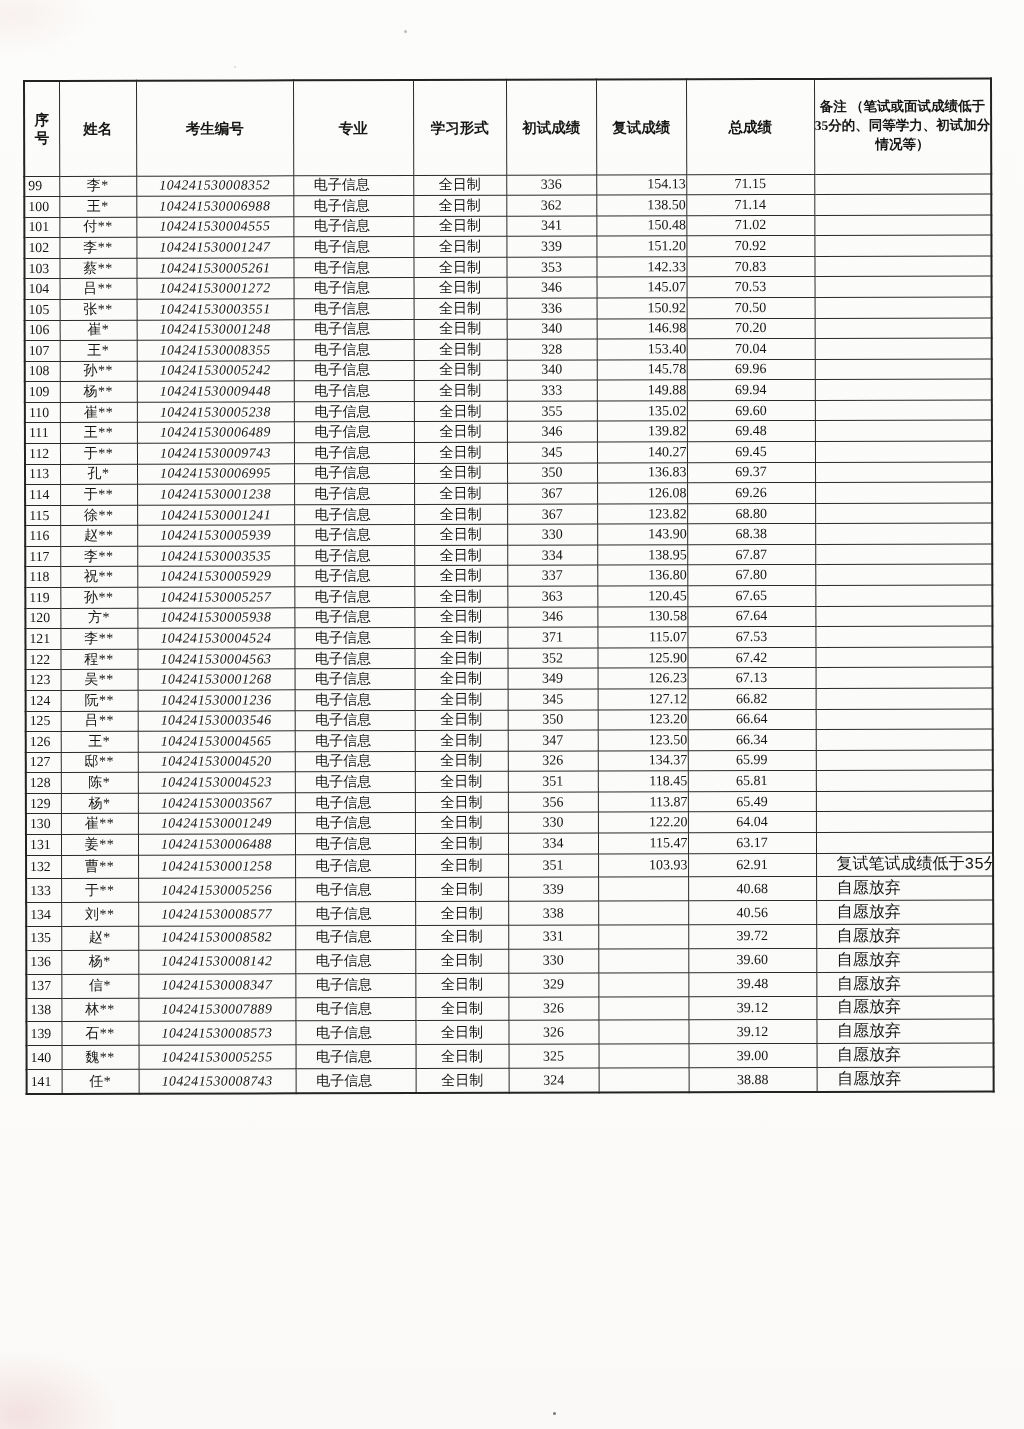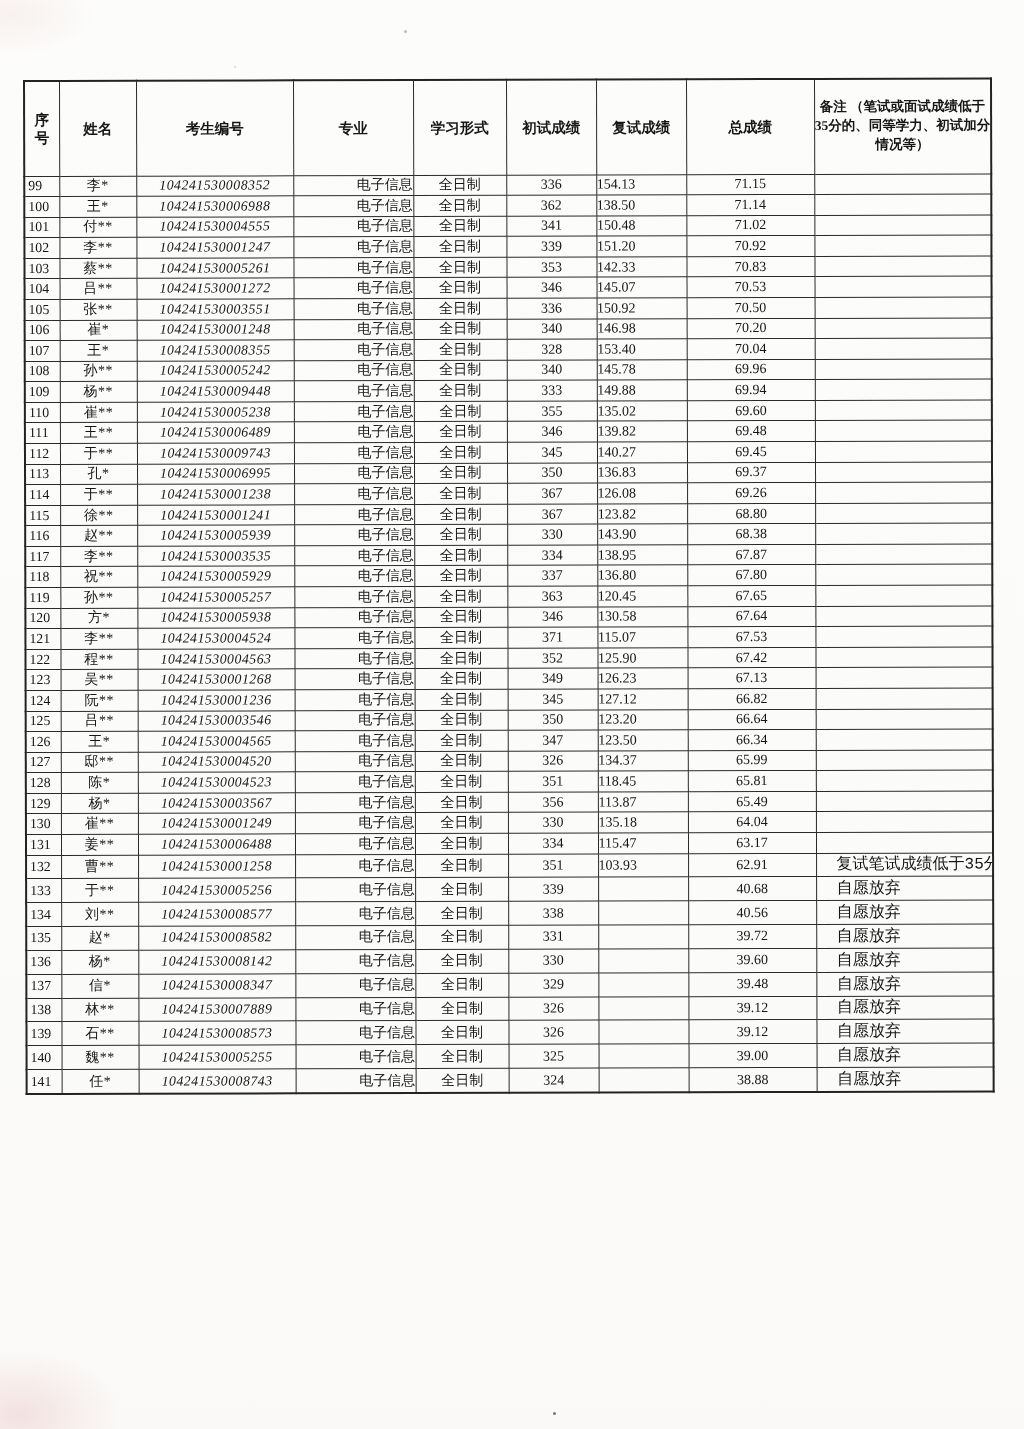--- a/index.html
+++ b/index.html
@@ -39,24 +39,24 @@
   .results thead tr { height:95px; }
   .results th {
     font-weight:600; font-size:14.5px; text-align:center;
     white-space:pre-line; line-height:1.25; vertical-align:middle;
   }
   .results th.h-remarks { font-size:13.5px; line-height:1.4; padding:0 0; white-space:normal; font-weight:600; }
   .results td { font-size:14px; vertical-align:middle; }
   td.c-index   { text-align:left;  padding-left:3px; font-size:13.8px; }
   td.c-name    { text-align:center; letter-spacing:.5px; }
   td.c-id      { text-align:center; font-size:13.8px; letter-spacing:.5px;font-style:italic; }
-  td.c-major   { text-align:right; padding-left:5px; }
+  td.c-major   { text-align:left; padding-left:20px; }
   td.c-mode    { text-align:center; }
   td.c-init    { text-align:center; }
-  td.c-retest  { text-align:left;margin-left:12px; }
+  td.c-retest  { text-align:right;margin-left:12px; }
   td.c-total   { text-align:center;margin-top:8px; }
   td.c-remarks { text-align:left; padding-left:20px; font-size:16px;font-family:Liberation Mono, monospace; }
 
   .footer {
     position:absolute; left:0; top:1348px; width:1024px;
     text-align:center; font-size:15px; letter-spacing:1.5px; color:#222;
   }
 </style>
 </head>
 <body>
@@ -438,21 +438,21 @@
           <td class="c-total">65.49</td>
           <td class="c-remarks"></td>
         </tr>
           <tr>
           <td class="c-index">130</td>
           <td class="c-name">崔**</td>
           <td class="c-id">104241530001249</td>
           <td class="c-major">电子信息</td>
           <td class="c-mode">全日制</td>
           <td class="c-init">330</td>
-          <td class="c-retest">135.18</td>
+          <td class="c-retest">122.20</td>
           <td class="c-total">64.04</td>
           <td class="c-remarks"></td>
         </tr>
           <tr>
           <td class="c-index">131</td>
           <td class="c-name">姜**</td>
           <td class="c-id">104241530006488</td>
           <td class="c-major">电子信息</td>
           <td class="c-mode">全日制</td>
           <td class="c-init">334</td>

